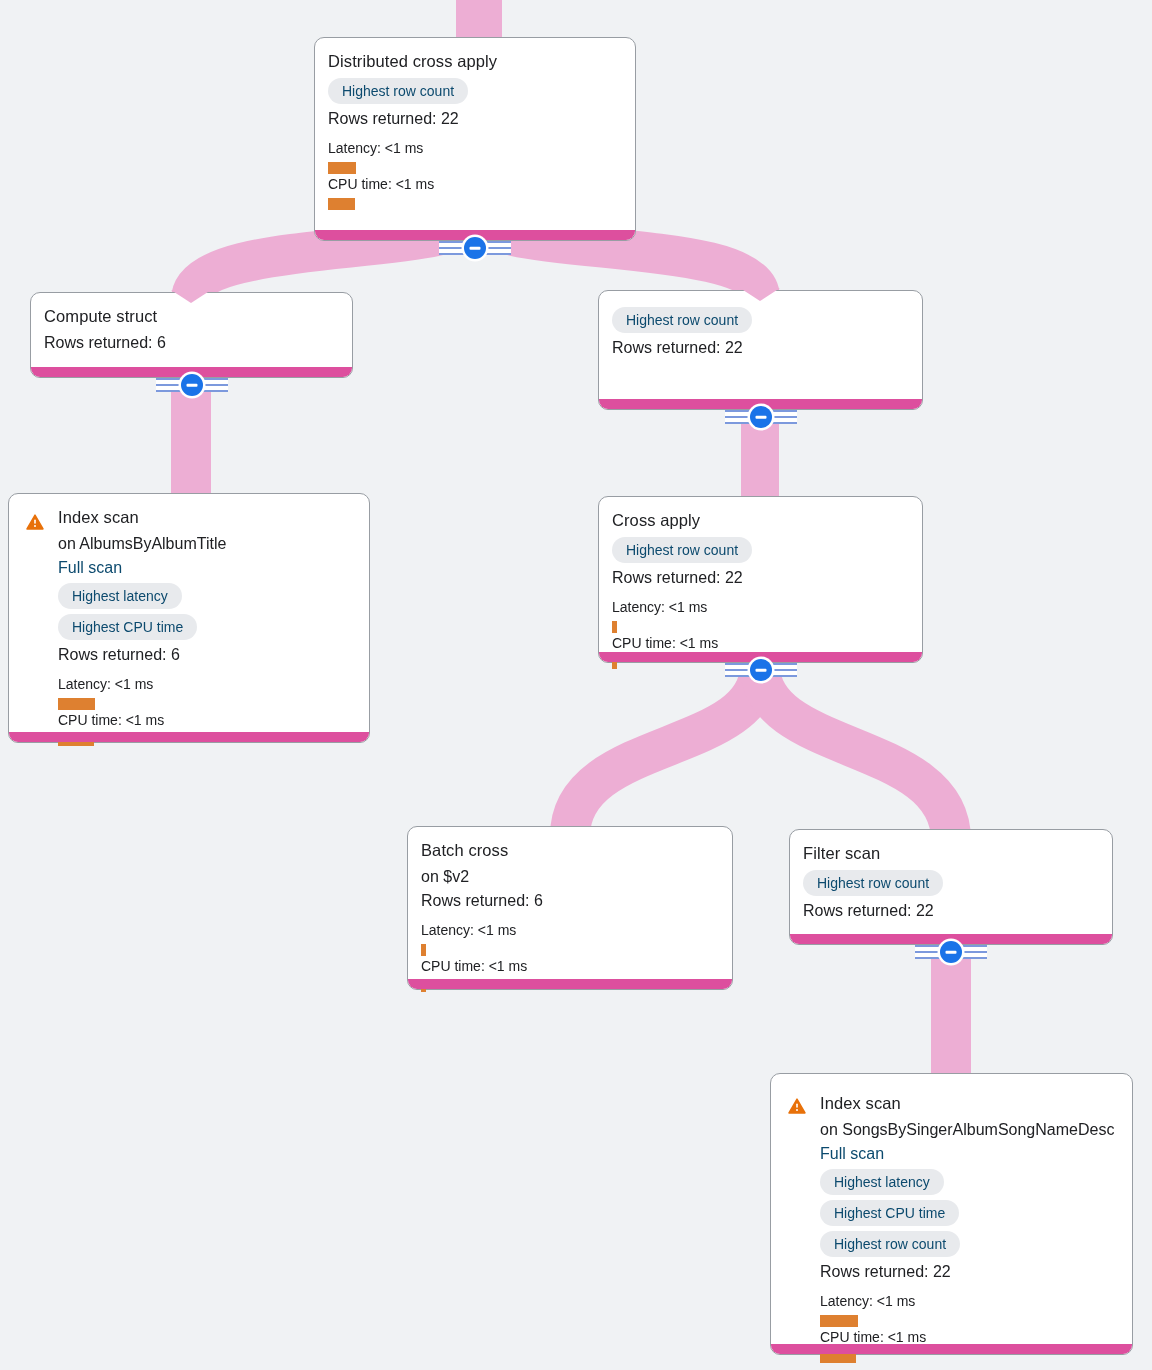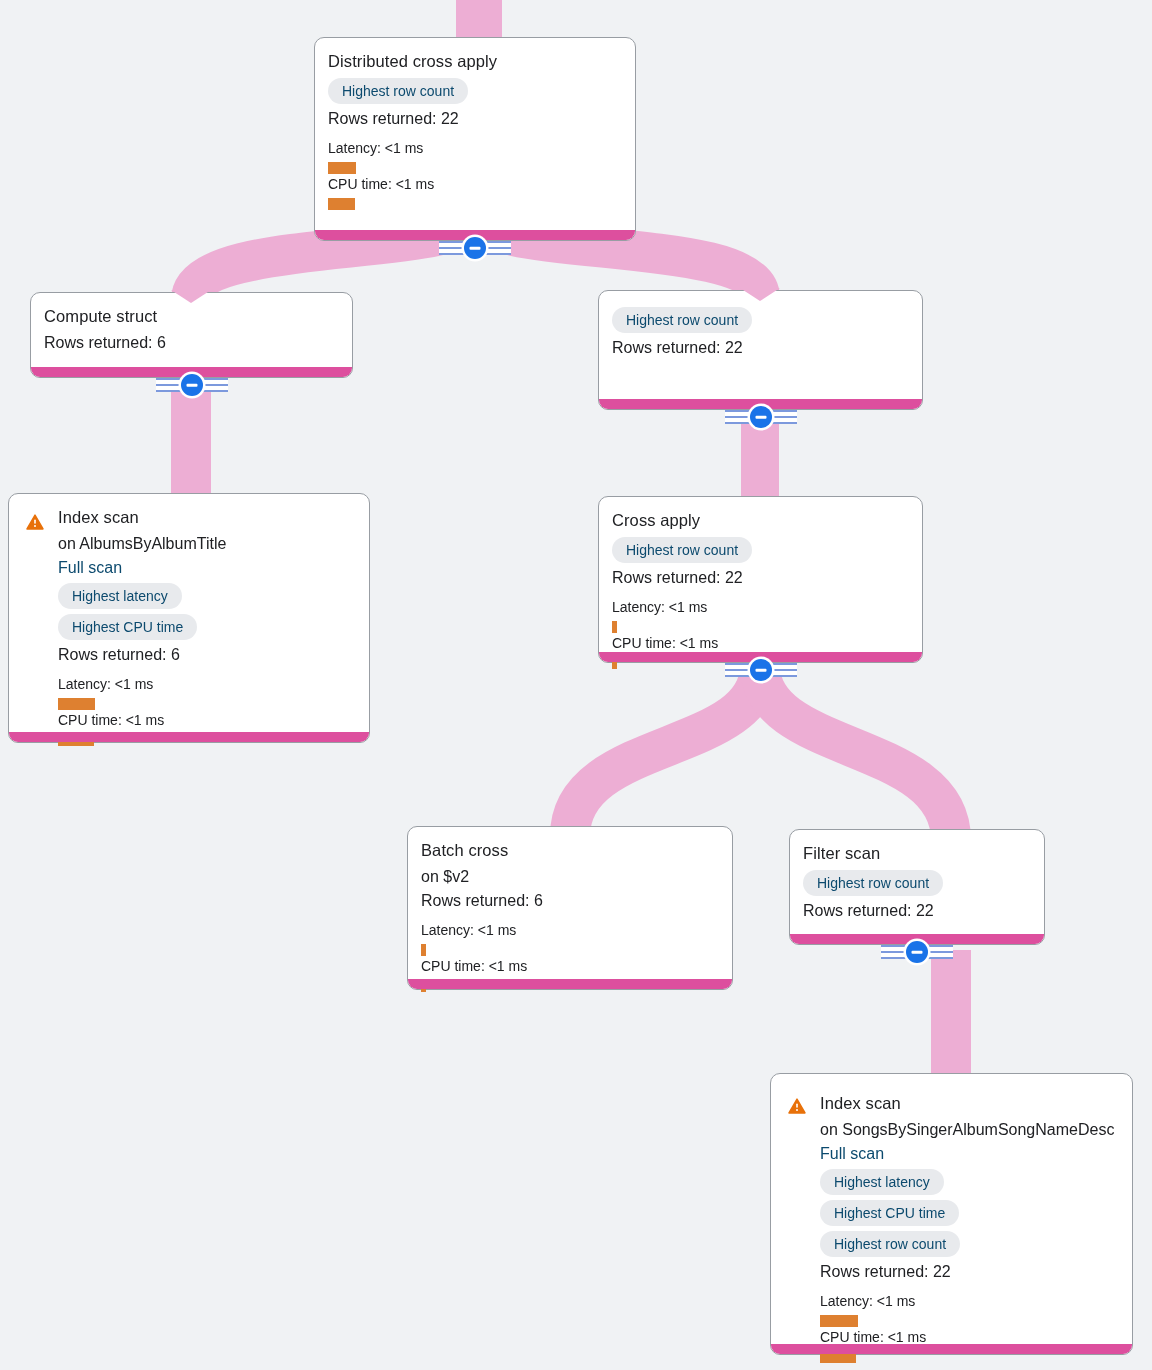--- a/index.html
+++ b/index.html
@@ -71,21 +71,21 @@
     border-top:13px solid #edaed4;
   }
 
   
   #n-dca   { left:314px; top:37px;   width:322px; height:204px; }
   #n-cs    { left:30px;  top:292px;  width:323px; height:86px;  }
   #n-sr    { left:598px; top:290px;  width:325px; height:120px; }
   #n-isa   { left:8px;   top:493px;  width:362px; height:250px; }
   #n-ca    { left:598px; top:496px;  width:325px; height:167px; }
   #n-bs    { left:407px; top:826px;  width:326px; height:164px; }
-  #n-fs    { left:789px; top:829px;  width:256px; height:116px; }
+  #n-fs    { left:789px; top:829px;  width:324px; height:116px; }
   #n-iss   { left:770px; top:1073px; width:363px; height:282px; }
 </style>
 </head>
 <body>
 
 <svg id="edges" width="1152" height="1370">
   <path d="M479,-4 L479,40" stroke="#edaed4" stroke-width="46" fill="none"></path>
   <path d="M475,212 C475,262 191,232 191,300" stroke="#edaed4" stroke-width="40" fill="none"></path>
   <path d="M475,212 C475,262 760,232 760,298" stroke="#edaed4" stroke-width="40" fill="none"></path>
   <path d="M191,384 L191,502" stroke="#edaed4" stroke-width="40" fill="none"></path>

